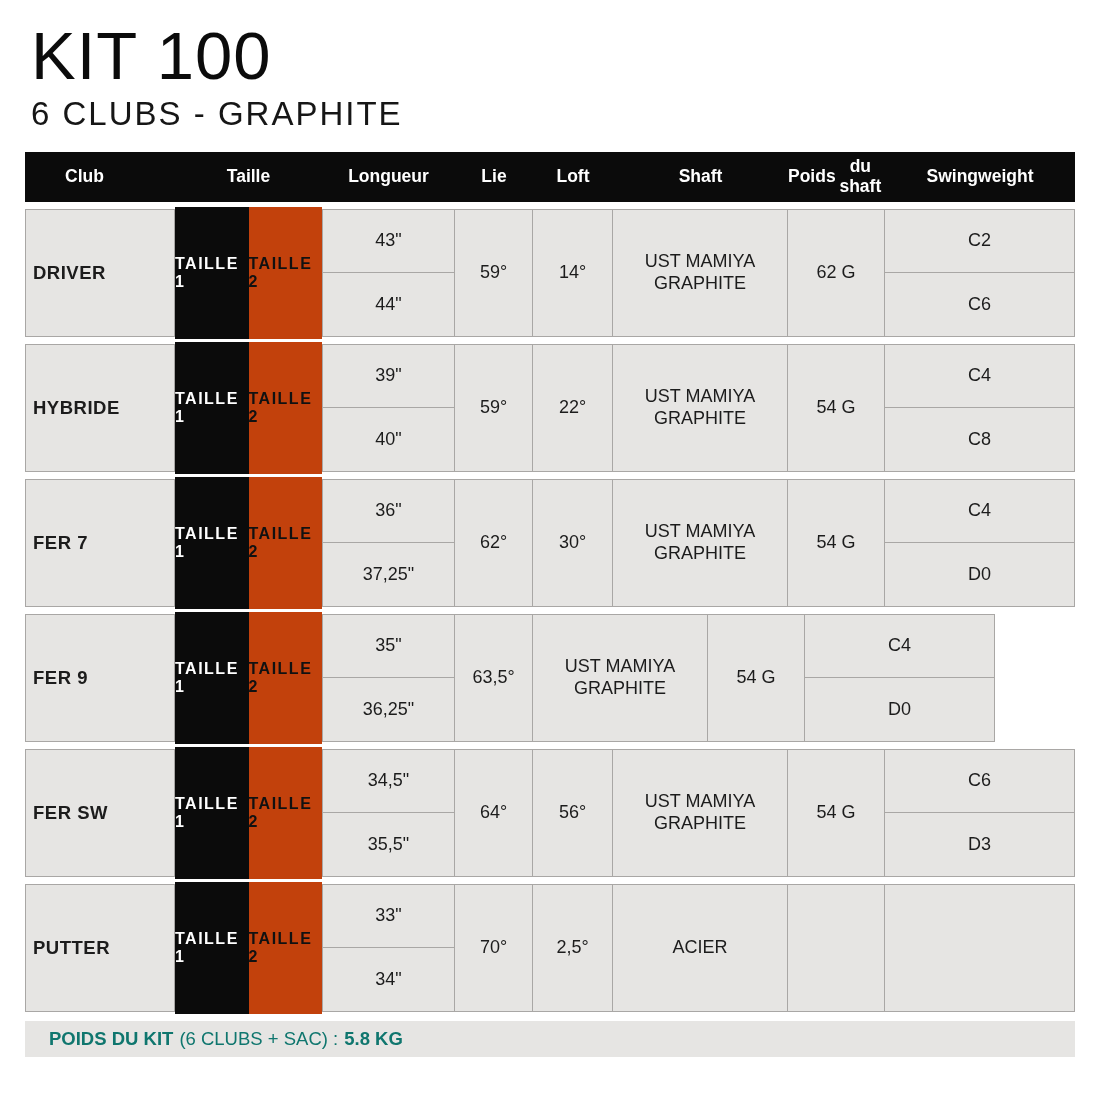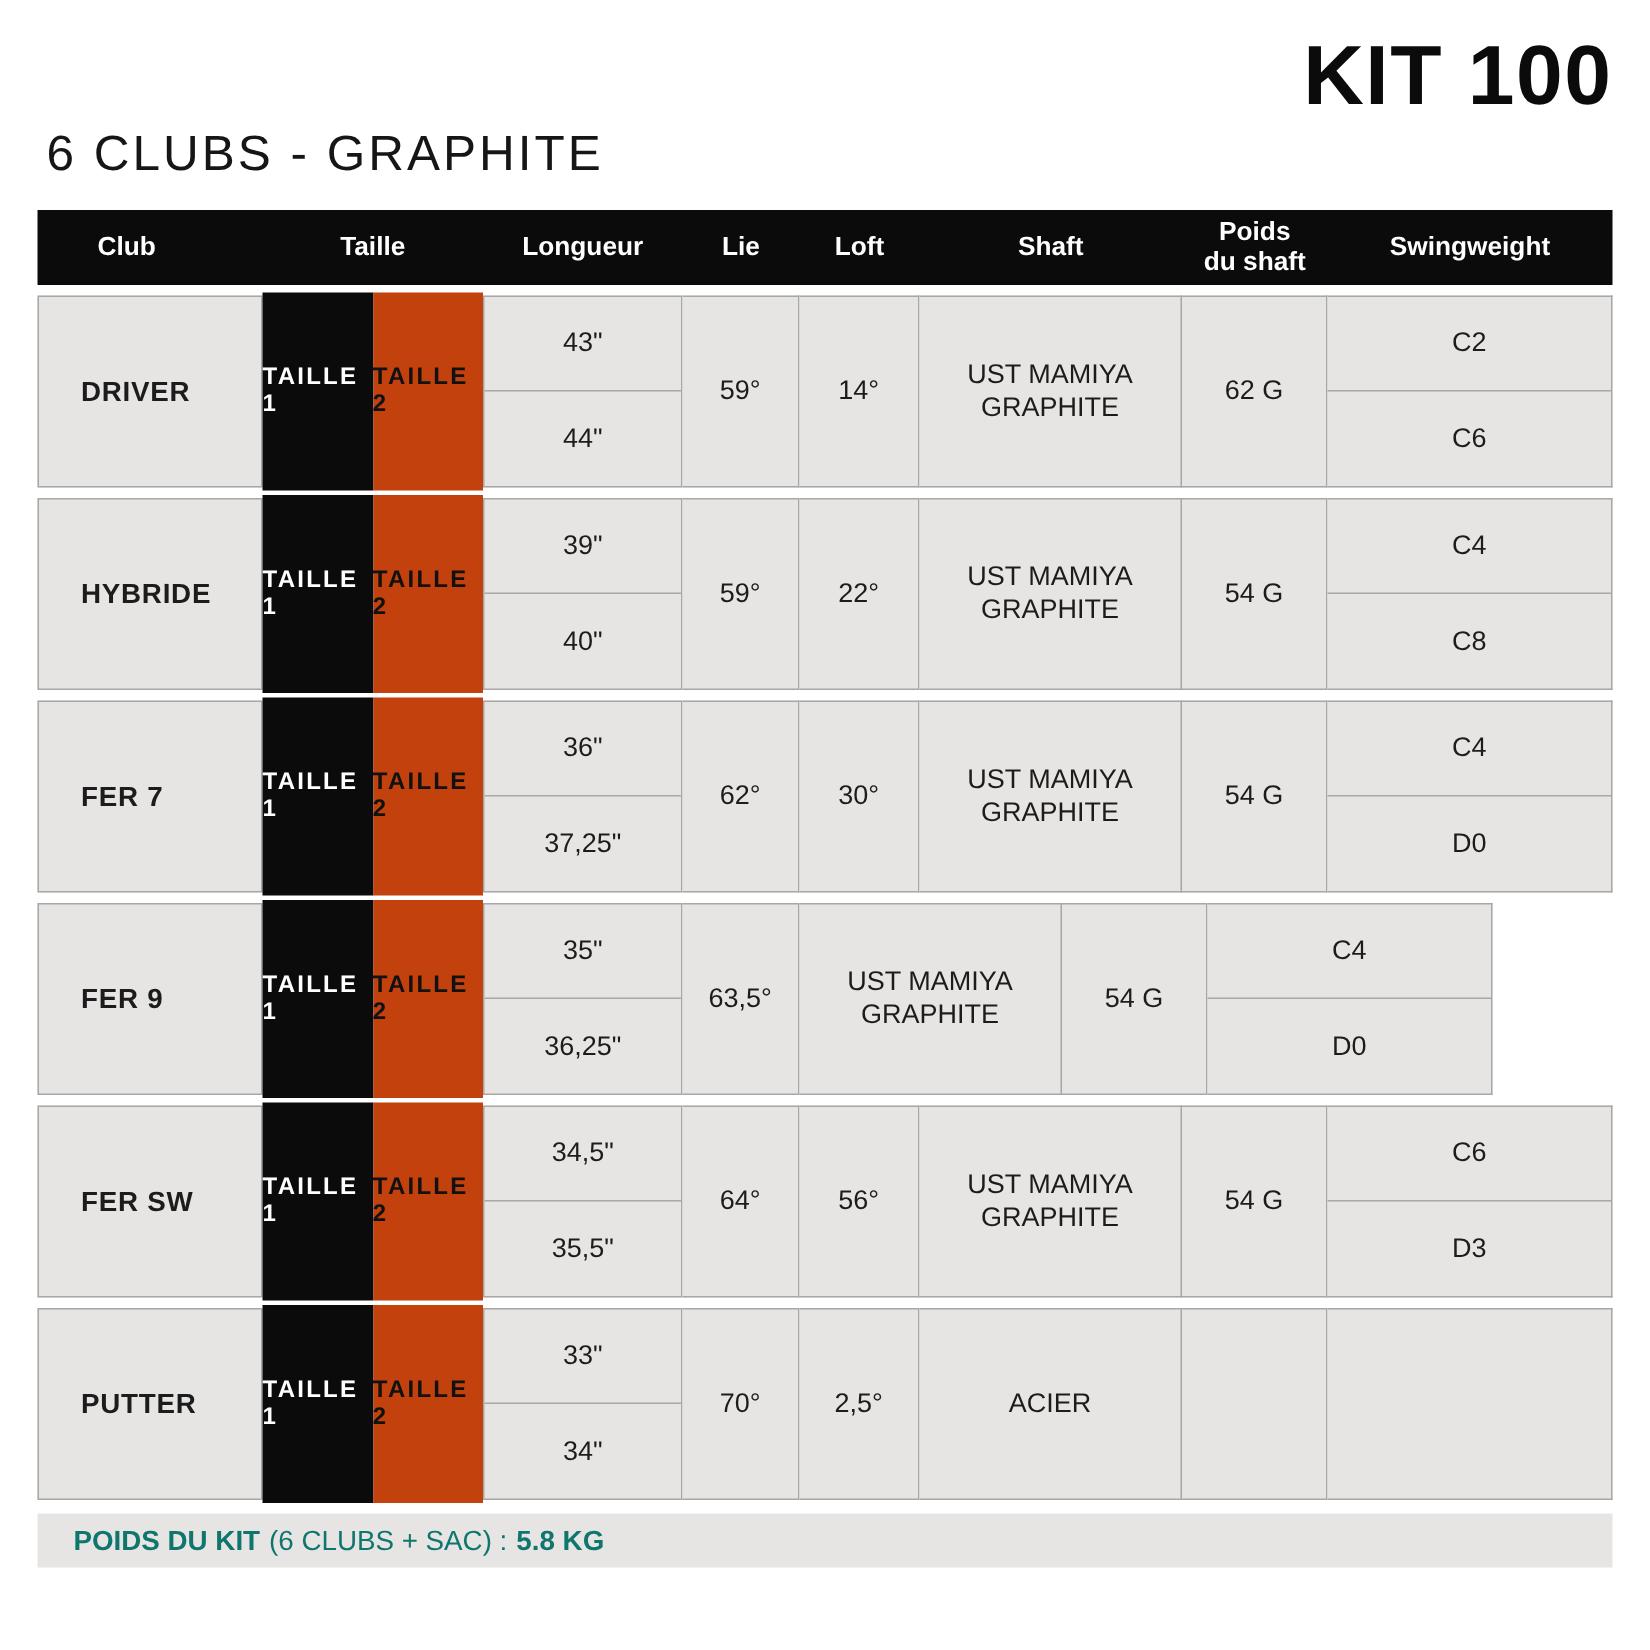--- a/index.html
+++ b/index.html
@@ -9,26 +9,25 @@
     height: 1100px;
     background: #ffffff;
     font-family: "Liberation Sans", sans-serif;
     color: #1c1c1c;
     overflow: hidden;
   }
   .page { padding: 20px 25px 0 25px; }
 
   h1.title {
     margin: 0 0 2px 6px;
-    font-size: 56px;
+    font-size: 67px;
     line-height: 1.08;
-    font-weight: bold;
+    font-weight: normal;
     letter-spacing: 1px;
     color: #0b0b0b;
-    text-align: right;
   }
   h2.subtitle {
     margin: 0 0 0 6px;
     font-size: 33px;
     line-height: 1.22;
     font-weight: 400;
     letter-spacing: 2px;
     color: #161616;
   }
 
@@ -47,21 +46,21 @@
     height: 50px;
     background: #0b0b0b;
     color: #ffffff;
     display: flex;
     align-items: stretch;
     font-weight: bold;
     font-size: 17.5px;
   }
   .hc { display: flex; align-items: center; justify-content: center; text-align: center; }
   .hc.w-club { justify-content: flex-start; padding-left: 40px; }
-  .hc.w-poids { flex-direction: column; line-height: 1.12; justify-content: center; }
+  .hc.w-poids { flex-direction: row; line-height: 1.12; justify-content: center; }
 
   .block {
     position: relative;
     display: flex;
     align-items: stretch;
     height: 128px;
     margin-top: 7px;
   }
   .col {
     background: #e6e5e3;
@@ -69,21 +68,21 @@
     border-bottom: 1px solid #a9a7a5;
     border-right: 1px solid #a9a7a5;
     display: flex;
     align-items: center;
     justify-content: center;
     font-size: 18px;
   }
   .col.w-club {
     border-left: 1px solid #a9a7a5;
     justify-content: flex-start;
-    padding-left: 28px;
+    padding-left: 7px;
     font-weight: bold;
     letter-spacing: 0.5px;
     font-size: 18.5px;
   }
   .col.w-longueur { border-left: 1px solid #a9a7a5; }
 
   .col.col-taille {
     background: transparent;
     border: none;
     flex-direction: row;

